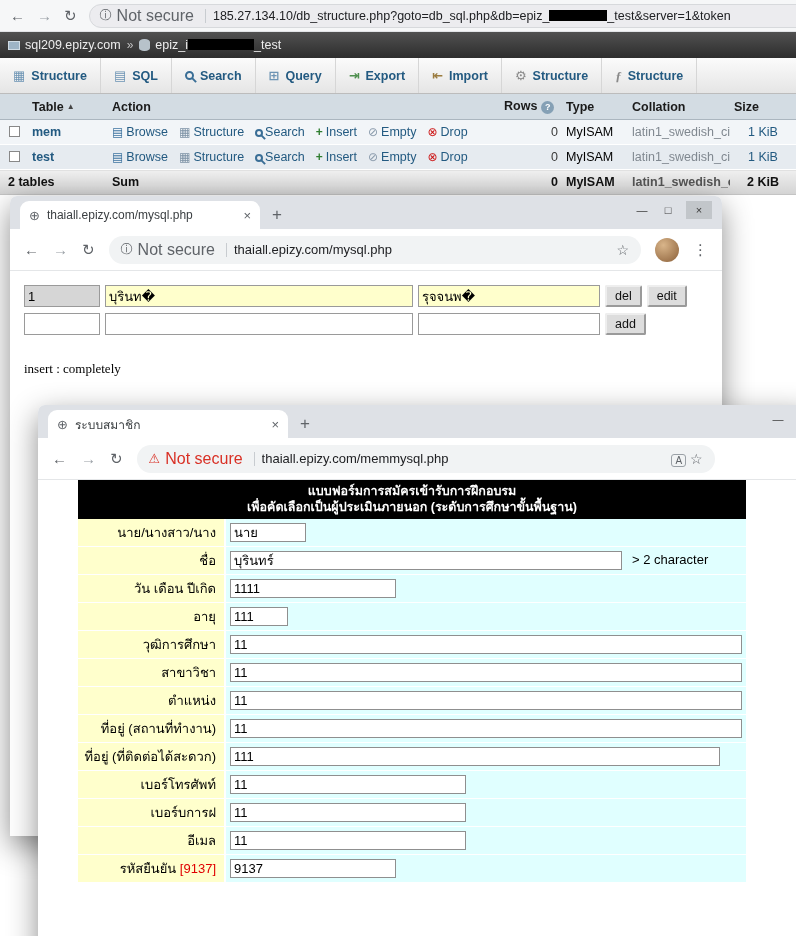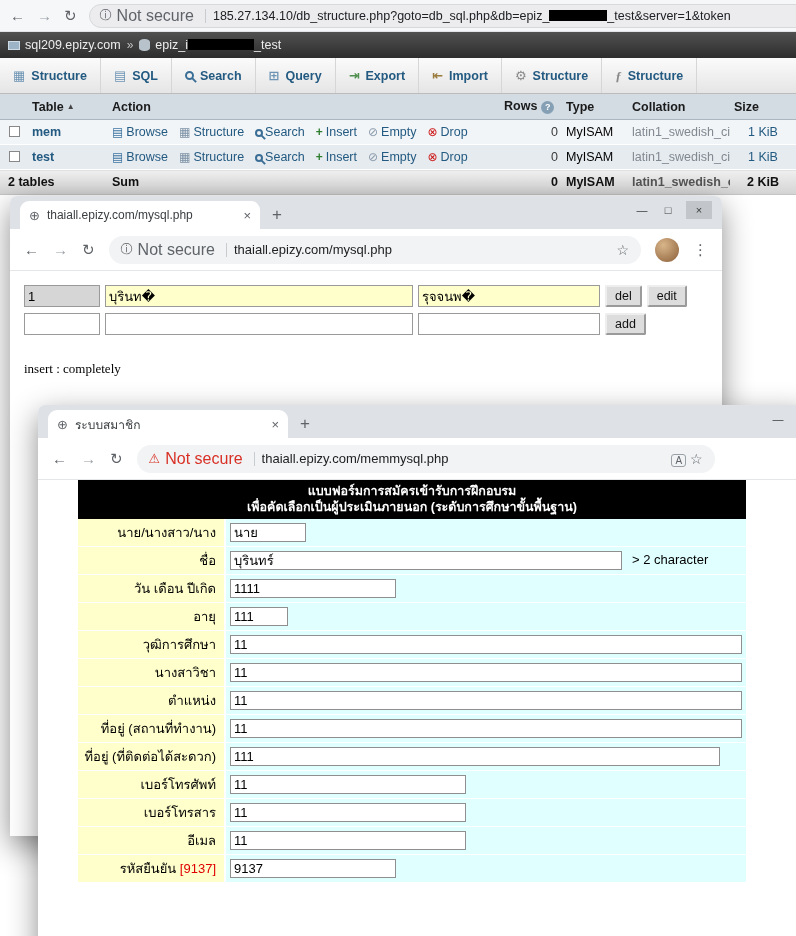--- a/index.html
+++ b/index.html
@@ -315,41 +315,41 @@
         </tr>
         <tr>
           <td class="flabel">อายุ</td>
           <td class="ffield"><input class="finput iw58" value="111" style=""></td>
         </tr>
         <tr>
           <td class="flabel">วุฒิการศึกษา</td>
           <td class="ffield"><input class="finput iw512" value="11" style=""></td>
         </tr>
         <tr>
-          <td class="flabel">นางสาวิชา</td>
+          <td class="flabel">สาขาวิชา</td>
           <td class="ffield"><input class="finput iw512" value="11" style=""></td>
         </tr>
         <tr>
           <td class="flabel">ตำแหน่ง</td>
           <td class="ffield"><input class="finput iw512" value="11" style=""></td>
         </tr>
         <tr>
           <td class="flabel">ที่อยู่ (สถานที่ทำงาน)</td>
           <td class="ffield"><input class="finput iw512" value="11" style=""></td>
         </tr>
         <tr>
           <td class="flabel">ที่อยู่ (ที่ติดต่อได้สะดวก)</td>
           <td class="ffield"><input class="finput iw490" value="111" style=""></td>
         </tr>
         <tr>
           <td class="flabel">เบอร์โทรศัพท์</td>
           <td class="ffield"><input class="finput iw235" value="11" style=""></td>
         </tr>
         <tr>
-          <td class="flabel">เบอร์โทรสาร</td>
+          <td class="flabel">เบอร์บการฝ</td>
           <td class="ffield"><input class="finput iw235" value="11" style=""></td>
         </tr>
         <tr>
           <td class="flabel">อีเมล</td>
           <td class="ffield"><input class="finput iw235" value="11" style=""></td>
         </tr>
         <tr>
           <td class="flabel"><span>รหัสยืนยัน</span> <span class="redcode">[9137]</span></td>
           <td class="ffield"><input class="finput iw165" value="9137" style=""></td>
         </tr>

